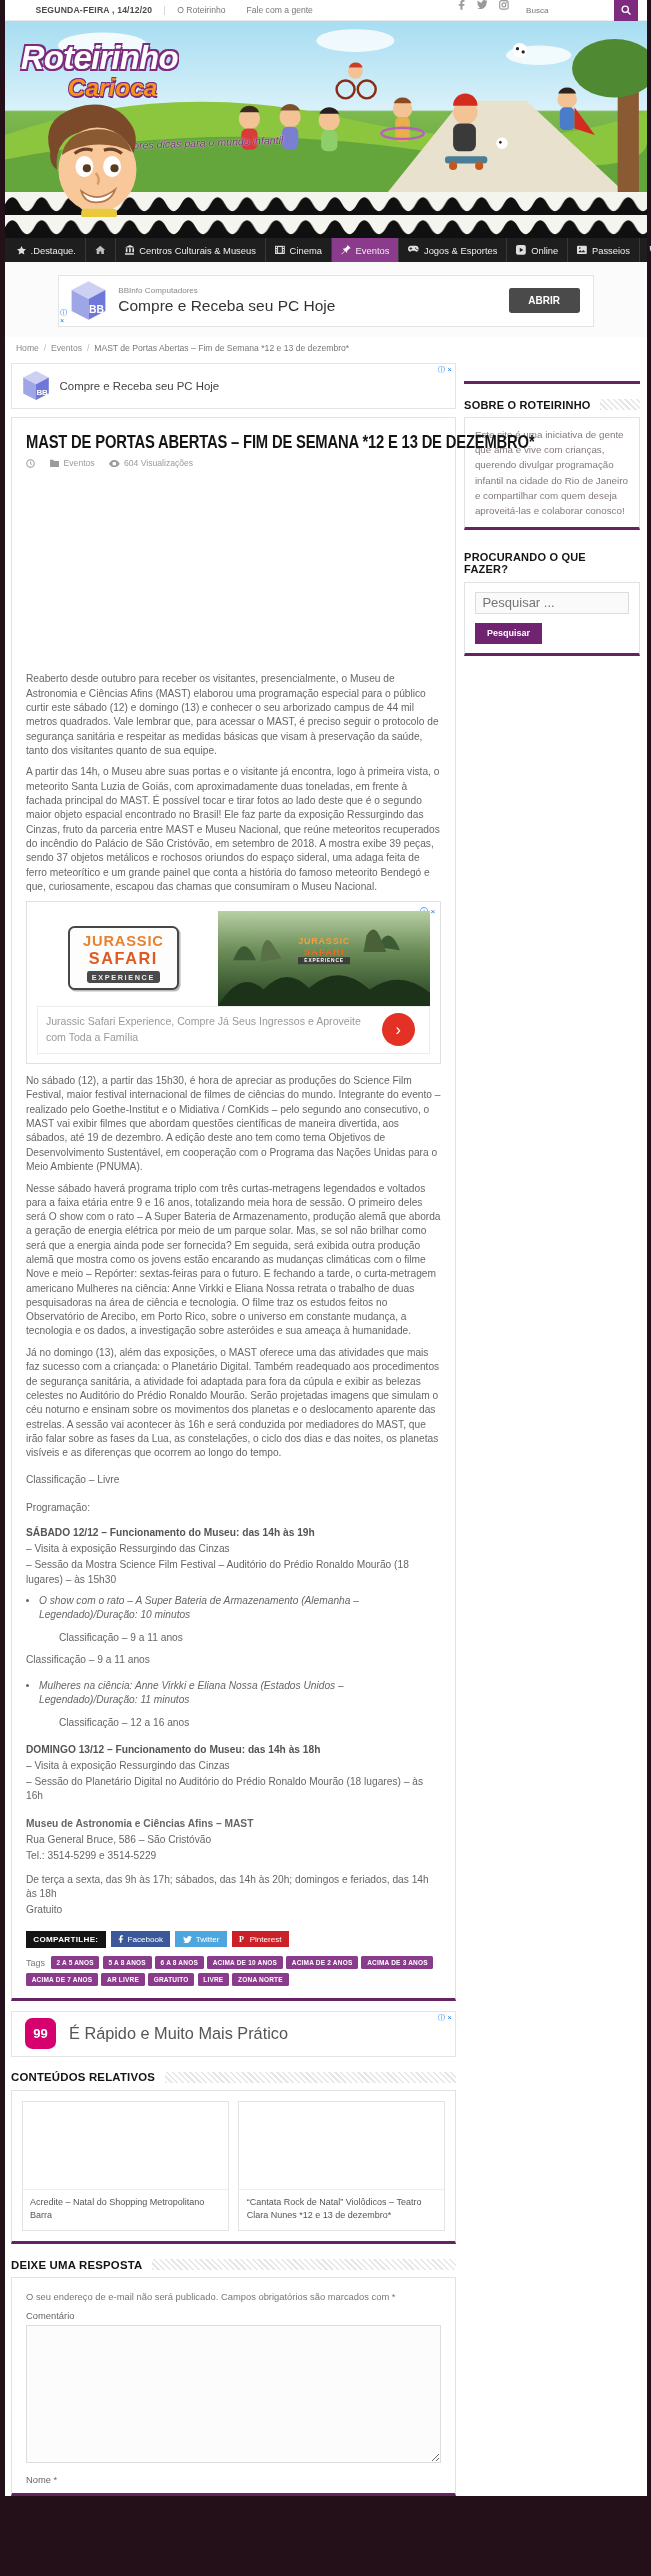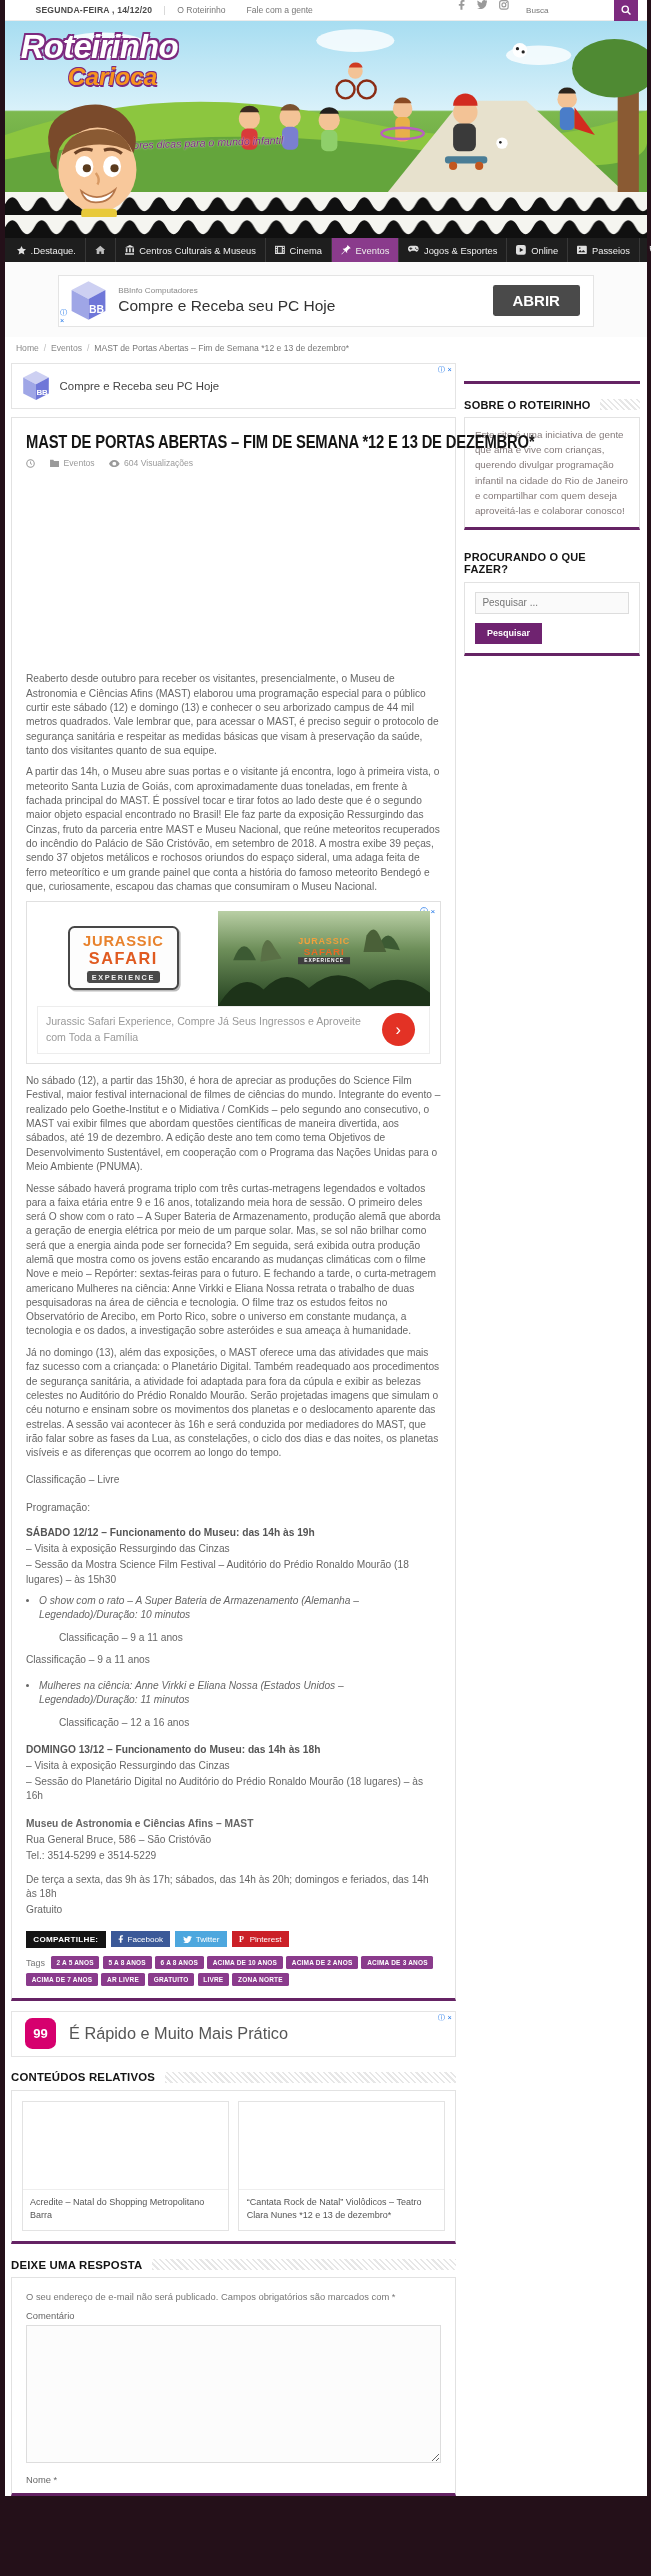--- a/index.html
+++ b/index.html
@@ -14,21 +14,21 @@
   .topbar .right { margin-left:auto; display:flex; align-items:flex-start; height:100%; }
   .soc { color:#9a9a9a; margin:0 5.7px; display:flex; align-items:center; }
   .search-mini { display:flex; align-items:center; height:100%; margin-left:9.8px; }
   .search-mini input { width:90px; height:14.7px; border:none; font-size:8.1px; color:#888; outline:none; }
   .search-mini button { width:24.4px; height:21px; background:#7d2a7f; border:none; color:#fff; display:flex; align-items:center; justify-content:center; }
 
   
   .header-wrap { position:relative; }
   .hero { position:relative; height:171px; overflow:hidden; background:linear-gradient(#a7ddf1 0%, #d9f1fa 52%, #7db94e 53%, #5f9e3d 100%); }
   .hero svg.scene { position:absolute; inset:0; }
-  .logo { position:absolute; left:16.3px; top:9px; line-height:1; }
+  .logo { position:absolute; left:16.3px; top:20px; line-height:1; }
   .logo .w1 { font-size:33px; font-weight:bold; font-style:italic; color:#fff;
     text-shadow:-1.6px -1.6px 0 #7d2a7f,1.6px -1.6px 0 #7d2a7f,-1.6px 1.6px 0 #7d2a7f,1.6px 1.6px 0 #7d2a7f,0 2.4px 0 #5c1e5e; letter-spacing:-0.8px;}
   .logo .w2 { font-size:24.4px; font-weight:bold; font-style:italic; color:#f7941d; margin:1.6px 0 0 47px;
     text-shadow:-0.8px -0.8px 0 #7d2a7f,0.8px -0.8px 0 #7d2a7f,-0.8px 0.8px 0 #7d2a7f,0.8px 1.6px 0 #7d2a7f; }
   .tagline { position:absolute; left:91px; top:116px; font-size:10.6px; color:#7d2a7f; font-style:italic; transform:rotate(-2deg); text-shadow:0 0 1.6px #fff; }
   .wave { height:46px; line-height:0; background:#111; }
   .boy { position:absolute; left:29px; bottom:21px; z-index:4; }
 
   
   .mainnav { display:flex; background:#1e1e1e; height:24.4px; font-size:9.4px; color:#ededed; position:relative; z-index:5; }
@@ -36,21 +36,21 @@
   .mainnav .item:first-child { padding-left:12.2px; }
   .mainnav .item.active { background:#8a3b8c; }
   .mainnav svg { flex:0 0 auto; }
 
   
   .ad-strip { background:#fbfbfb; padding:12.2px 0 10.6px; }
   .adbox { width:536px; margin:0 auto; background:#fff; border:0.8px solid #e4e4e4; display:flex; align-items:center; height:52px; position:relative; padding-left:11.4px; }
   .adbox .txt { margin-left:11.4px; }
   .ad-advertiser { font-size:8.1px; color:#888; }
   .ad-head { font-size:15.5px; color:#333; margin-top:1.6px; }
-  .abrir { margin-left:auto; margin-right:13px; background:#4a4a4a; color:#fff; border:none; border-radius:2.4px; padding:7.3px 19.6px; font-size:15px; font-weight:bold; }
+  .abrir { margin-left:auto; margin-right:13px; background:#4a4a4a; color:#fff; border:none; border-radius:2.4px; padding:7.3px 19.6px; font-size:10px; font-weight:bold; }
   .adcorner { position:absolute; left:1.6px; bottom:0.8px; display:flex; flex-direction:column; font-size:7.3px; color:#1a73e8; line-height:1.1; }
 
   
   .breadcrumb { padding:5.7px 11.4px 4.9px; font-size:8.6px; color:#8a8a8a; background:#fff; }
   .breadcrumb .bsep { margin:0 4.9px; color:#bbb; }
   .breadcrumb .cur { color:#777; }
 
   
   .content { display:flex; gap:8.1px; padding:4.9px 6.5px 0; background:#fff; align-items:flex-start; }
   .main { flex:0 0 445px; width:445px; }
@@ -122,21 +122,21 @@
   
   .comment-box { padding:11.4px 14px 3.3px; }
   .intro { font-size:9.4px; color:#777; margin:1.6px 0 8.1px; }
   .comment-box label { font-size:9.4px; color:#666; display:block; margin:8.1px 0 4.1px; }
   .comment-box textarea { width:100%; height:138px; border:0.8px solid #ddd; background:#fcfcfc; resize:vertical; }
 
   
   .sb-adph { height:19.6px; border-bottom:3.3px solid #652364; margin:1.6px 0 13px; }
   .sb-box { border:0.8px solid #e2e2e2; border-bottom:3.3px solid #652364; padding:9px 9.8px; }
   .sb-about { font-size:9.8px; color:#847a7a; line-height:1.55; }
-  .sb-search input { width:100%; height:22px; border:0.8px solid #ddd; background:#fafafa; padding:0 6.5px; font-size:10px; color:#999; }
+  .sb-search input { width:100%; height:22px; border:0.8px solid #ddd; background:#fafafa; padding:0 6.5px; font-size:13px; color:#999; }
   .sb-search button { margin-top:9px; background:#6f2370; color:#fff; border:none; padding:5.7px 12.2px; font-size:9px; font-weight:bold; cursor:pointer; }
   .sidebar h3.section { font-size:11px; }
 
   svg { display:block; }
 </style>
 </head>
 <body>
 
 <div class="site">
 

